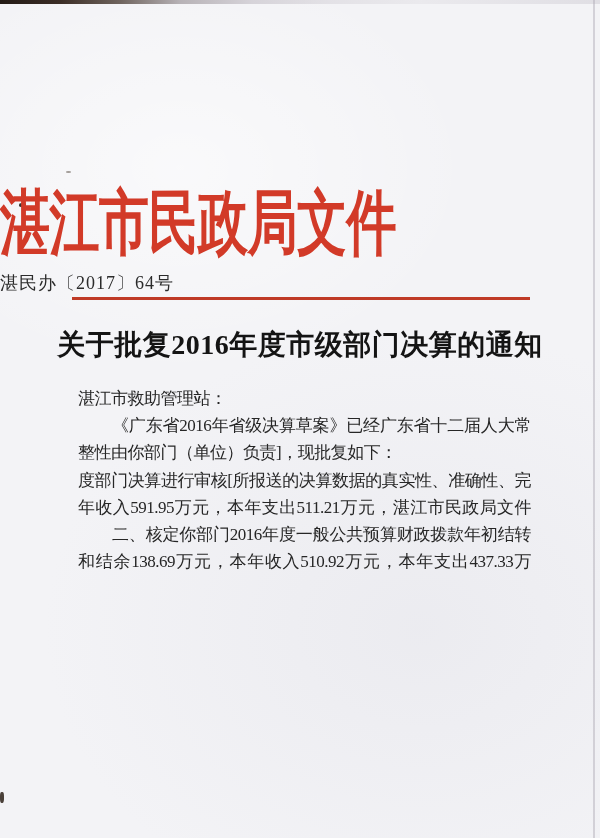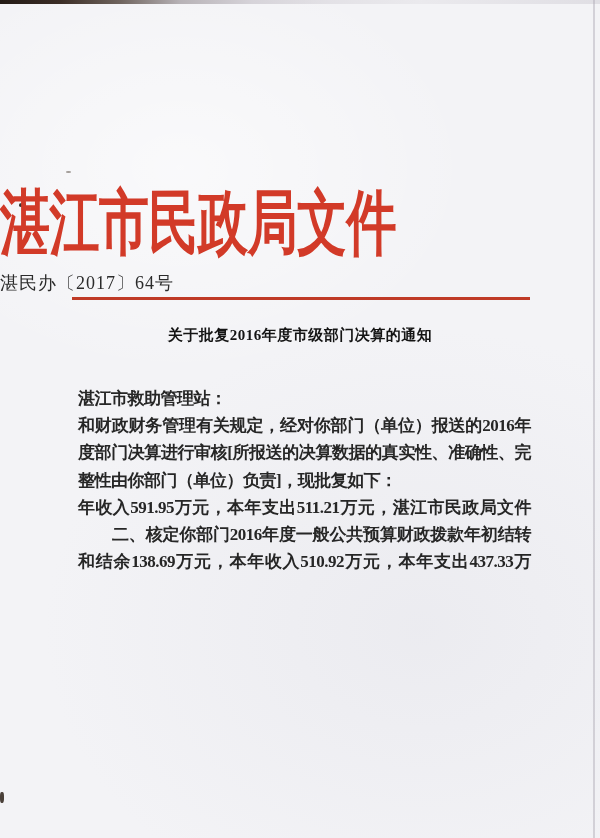--- a/index.html
+++ b/index.html
@@ -47,32 +47,31 @@
     font-size:18px;letter-spacing:1px;
     color:#2b2b2b;
   }
   .red-rule{
     position:absolute;top:297px;left:72px;width:458px;height:3px;
     background:var(--rule-red,#bf3a26);
   }
   .doc-title{
     position:absolute;top:326px;left:0;width:100%;
     text-align:center;
-    font-size:15px;font-weight:bold;letter-spacing:0.5px;
+    font-size:28px;font-weight:bold;letter-spacing:0.5px;
     color:#141414;
   }
   
   .body-text{
     position:absolute;top:385px;left:78px;width:453px;
     color:var(--ink,#262626);
   }
   .bodyline{
     font-size:17px;line-height:27.2px;letter-spacing:-0.5px;
     text-align:justify;
-    font-weight:bold;
   }
   .bodyline.fill{text-align-last:justify;}
   .bodyline.end{text-align-last:left;}
   .bodyline.indent{padding-left:34px;}
 </style>
 </head>
 <body>
 
 <div class="page">
 
@@ -88,21 +87,21 @@
   </div>
 
   <div class="doc-number">湛民办〔2017〕64号</div>
 
   <div class="red-rule"></div>
 
   <div class="doc-title">关于批复2016年度市级部门决算的通知</div>
 
   <div class="body-text">
     <div class="bodyline end">湛江市救助管理站：</div>
-    <div class="bodyline fill">和财政财务管理有关规定，经对你部门（单位）报送的2016年</div>
+    <div class="bodyline fill indent">《广东省2016年省级决算草案》已经广东省十二届人大常</div>
+    <div class="bodyline end">整性由你部门（单位）负责]，现批复如下：</div>
     <div class="bodyline fill">度部门决算进行审核[所报送的决算数据的真实性、准确性、完</div>
-    <div class="bodyline end">整性由你部门（单位）负责]，现批复如下：</div>
     <div class="bodyline fill">年收入591.95万元，本年支出511.21万元，湛江市民政局文件</div>
     <div class="bodyline fill indent">二、核定你部门2016年度一般公共预算财政拨款年初结转</div>
     <div class="bodyline fill">和结余138.69万元，本年收入510.92万元，本年支出437.33万</div>
   </div>
 
 </div>
 
 </body></html>

